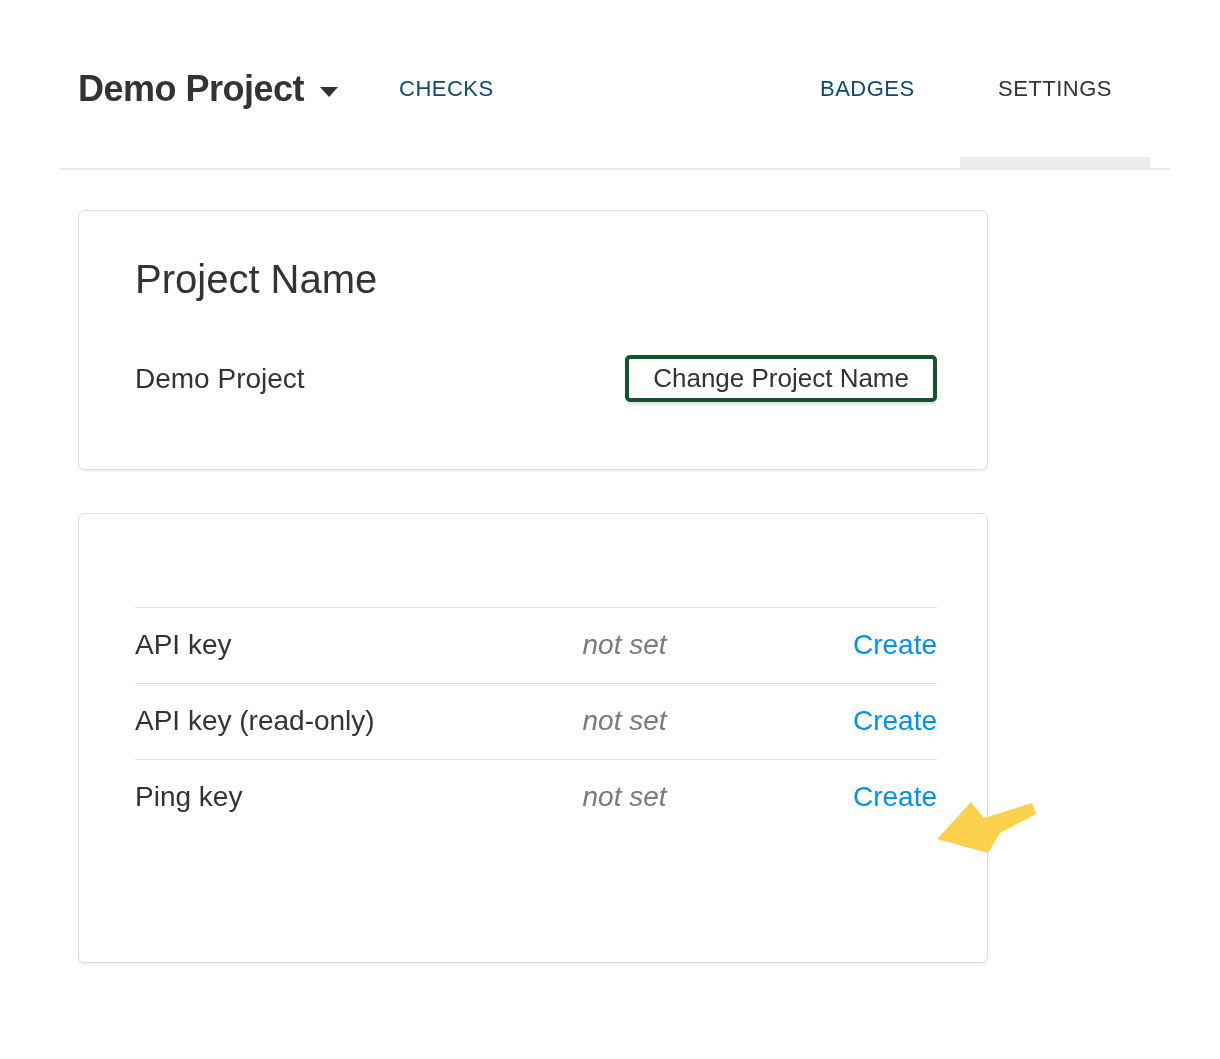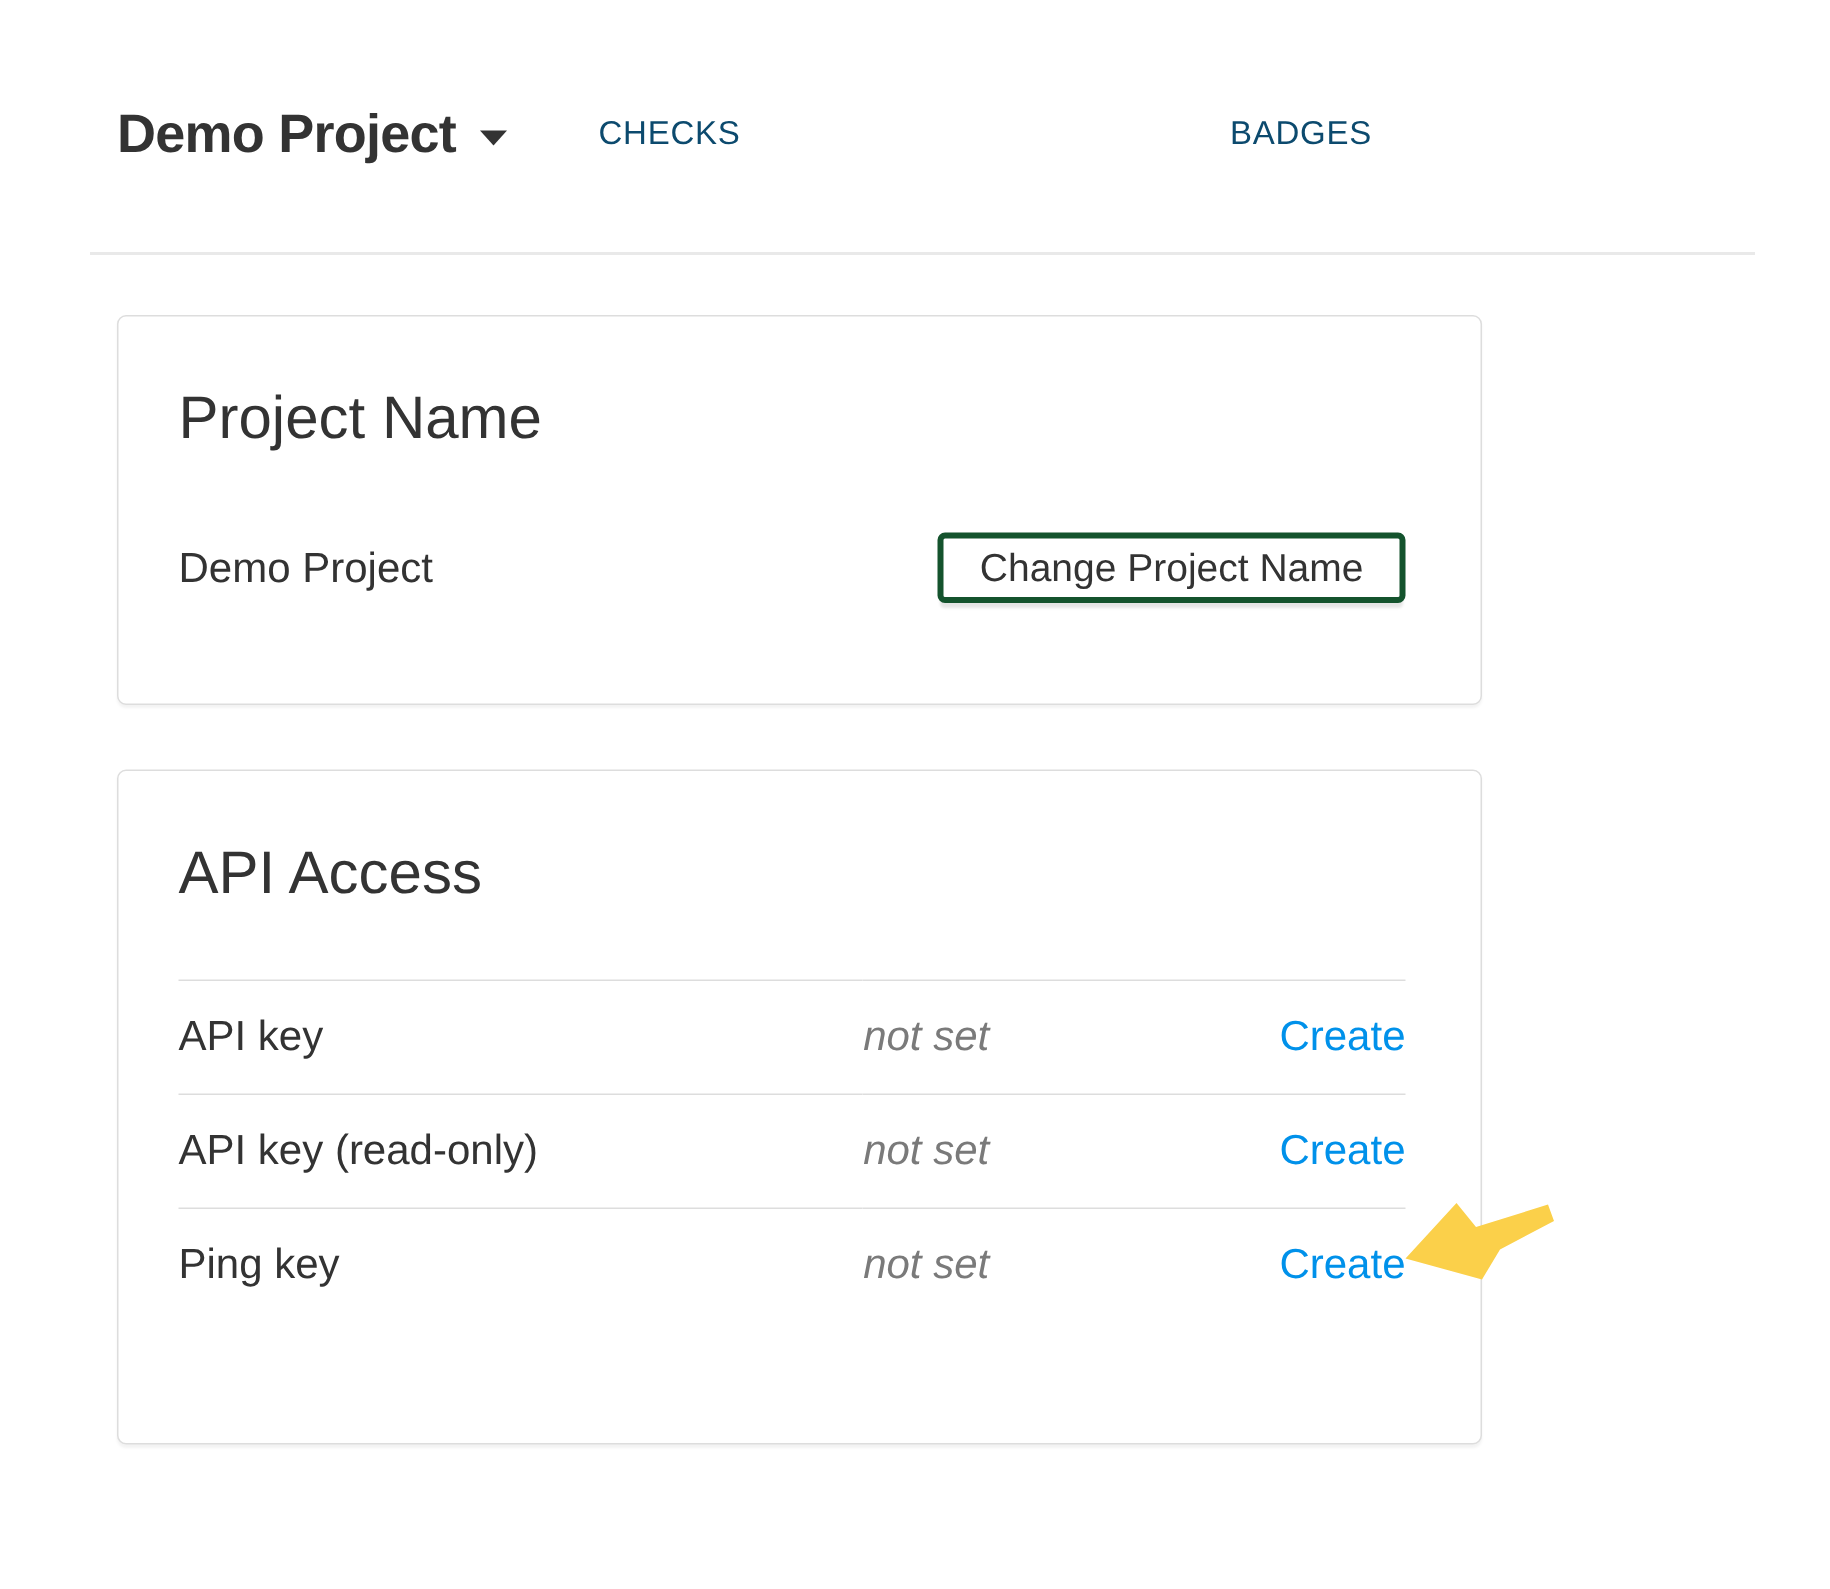--- a/index.html
+++ b/index.html
@@ -75,21 +75,21 @@
 
   
   .container { margin-left: 60px; width: 1110px; }
   .panel {
     width: 910px;
     margin-left: 18px;
     background: #fff;
     border: 1px solid #ddd;
     border-radius: 6px;
     box-shadow: 0 2px 2px rgba(0,0,0,0.05);
-    padding: 45px 50px 0 40px;
+    padding: 45px 50px 0 56px;
     position: relative;
   }
   .panel h1 {
     margin: 0;
     font-size: 40px;
     font-weight: 400;
     line-height: 1.15;
     color: #333;
   }
   .panel-project { margin-top: 40px; height: 260px; }
@@ -153,34 +153,37 @@
   <div class="project-switcher">
     <span class="title-text">Demo Project</span>
     <span class="caret"></span>
   </div>
   <a class="nav-item nav-checks">
     <span>CHECKS</span>
   </a>
   <a class="nav-item nav-badges">
     <span>BADGES</span>
   </a>
+  <a class="nav-item nav-settings active">
+    <span>SETTINGS</span>
+    <span class="tab-indicator"></span>
+  </a>
 </header>
 
 <main class="container">
 
   <section class="panel panel-project">
     <h1>Project Name</h1>
     <div class="name-row">
       <span class="current-name">Demo Project</span>
       <button class="btn-default">Change Project Name</button>
     </div>
   </section>
 
   <section class="panel panel-api">
-    <h1>API Access</h1>
     <table class="api-table">
       <tbody>
         <tr>
           <td class="key-label">API key</td>
           <td class="key-value">not set</td>
           <td class="key-action"><a>Create</a></td>
         </tr>
         <tr>
           <td class="key-label">API key (read-only)</td>
           <td class="key-value">not set</td>

